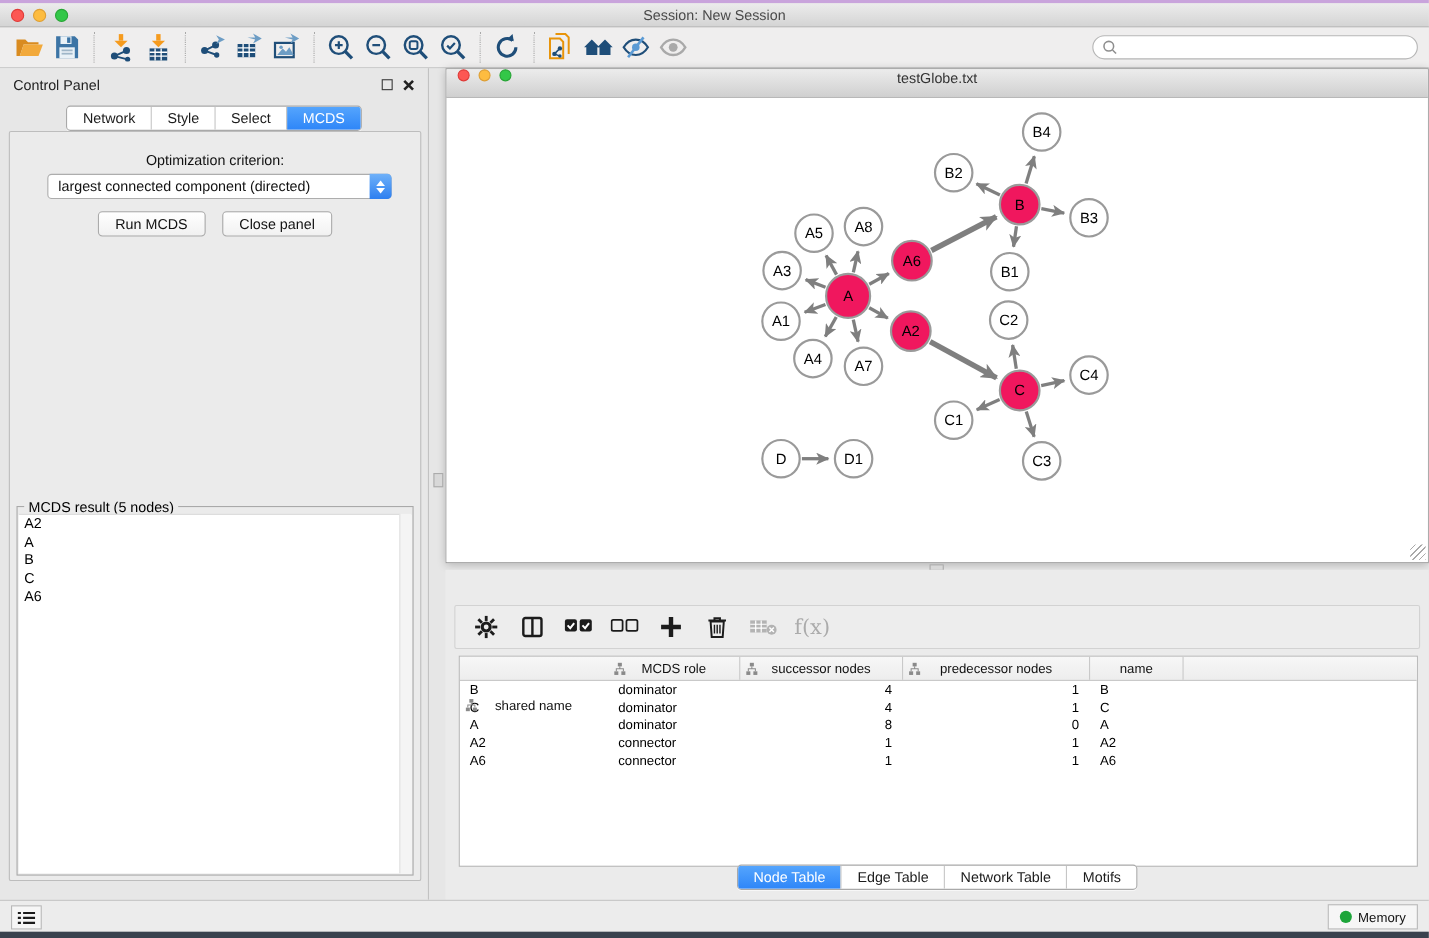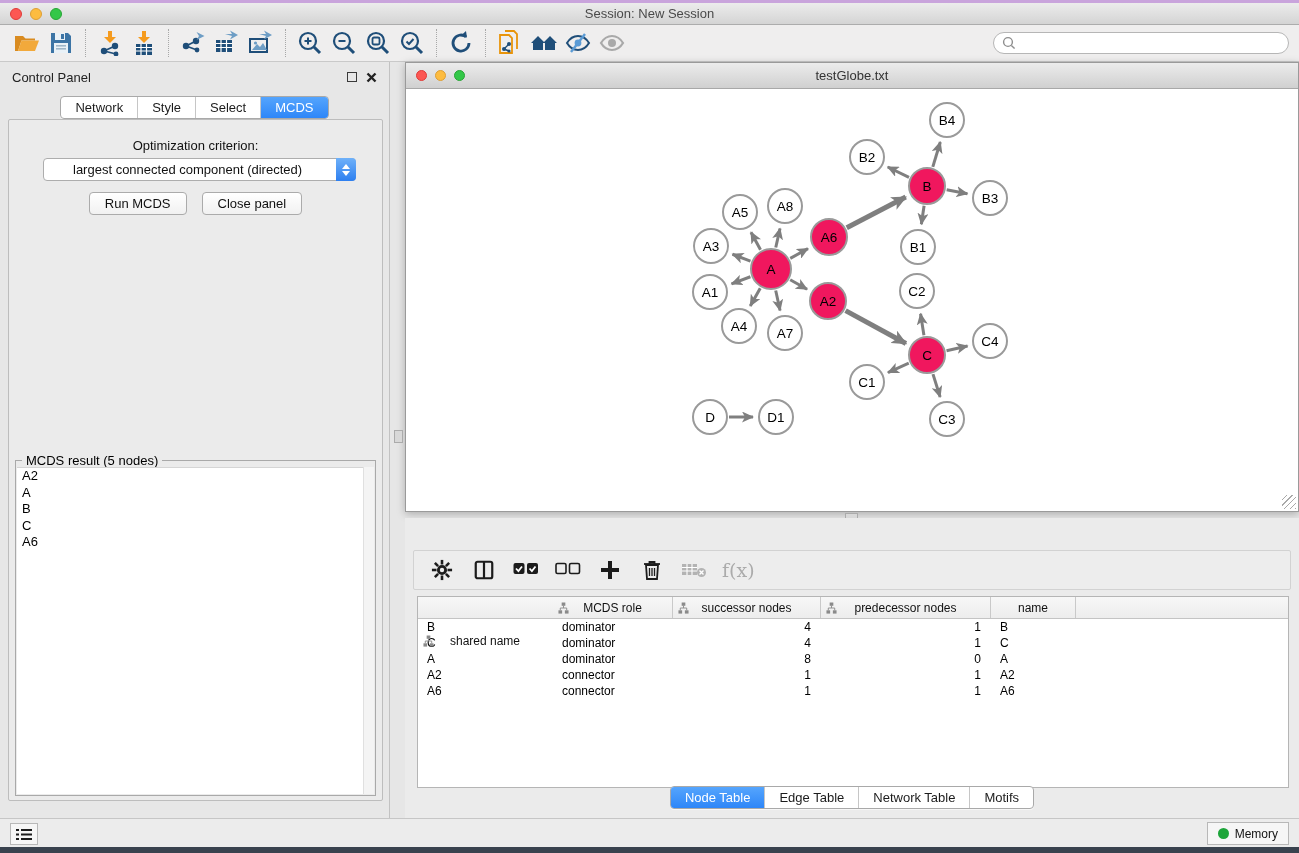--- a/index.html
+++ b/index.html
@@ -39,42 +39,42 @@
   .tabs-row { display:flex; justify-content:center; margin-top:4px; }
   .seg-control { display:inline-flex; border:1px solid #A9A9A9; border-radius:4px; overflow:hidden; background:#fff; box-shadow:0 1px 0 rgba(255,255,255,.6); }
   .seg { padding:3px 14px; font-size:13px; color:#1c1c1c; border-left:1px solid #C6C6C6; cursor:default; white-space:nowrap; }
   .seg:first-child { border-left:none; }
   .seg.active { background:linear-gradient(#55A5FD,#2E86F8); color:#fff; }
 
   .cp-content { position:absolute; left:8px; top:57px; width:375px; height:682px;
     border:1px solid #BDBDBD; border-radius:2px; background:#EBEBEB; }
   .opt-label { text-align:center; font-size:13px; margin-top:18px; color:#111; }
   .combo { position:absolute; left:34px; top:38px; width:313px; height:23px; background:#fff;
-    border:1px solid #ADADAD; border-radius:4px; display:flex; align-items:center;padding-left:20px; }
+    border:1px solid #ADADAD; border-radius:4px; display:flex; align-items:center; }
   .combo .combo-text { flex:1; font-size:13px; padding-left:9px; color:#111; white-space:nowrap; overflow:hidden; }
   .combo .stepper { width:20px; height:23px; margin:-1px -1px -1px 0; border-radius:0 4px 4px 0;
     background:linear-gradient(#6FB1F9,#2D7FF0); display:flex; flex-direction:column; align-items:center; justify-content:center; gap:2px; }
   .stepper .tri { width:0; height:0; border-left:4px solid transparent; border-right:4px solid transparent; }
   .tri.up { border-bottom:5px solid #fff; }
   .tri.dn { border-top:5px solid #fff; }
   .btn-row { position:absolute; left:0; top:72px; width:100%; display:flex; justify-content:center; gap:15px; }
   .mac-btn { background:linear-gradient(#FFFFFF,#F1F1F1); border:1px solid #ABABAB; border-radius:4px;
     font-size:13px; padding:3px 15px; color:#111; font-family:"Liberation Sans",sans-serif; }
 
   .result-box { position:absolute; left:6px; top:340px; width:361px; height:336px; border:1px solid #A9A9A9; }
   .result-title { position:absolute; left:6px; top:-8px; background:#EBEBEB; padding:0 4px; font-size:13px; color:#000000; }
   .result-list { position:absolute; left:1px; top:6px; right:1px; bottom:1px; background:#fff; border-top:1px solid #D5D5D5; overflow:hidden; }
   .result-list .ritem { font-size:13px; padding:0 5px; line-height:16.5px; color:#000; }
   .result-scroll { position:absolute; right:1px; top:6px; width:11px; bottom:1px; background:#F4F4F4; border-left:1px solid #E0E0E0; }
 
   
   .net-window { position:absolute; left:405px; top:62px; width:894px; height:450px;
     border:1px solid #9A9A9A; background:#fff; box-shadow:0 2px 8px rgba(0,0,0,.25); }
   .net-titlebar { height:26px; background:linear-gradient(#ECECEC,#D0D0D0); border-bottom:1px solid #A8A8A8;
-    display:flex; align-items:center; position:relative; }
+    display:flex; position:relative; }
   .net-titlebar .title { position:absolute; left:0; right:0; text-align:center; font-size:13px; color:#333; }
   .net-canvas { position:relative; width:100%; height:422px; background:#fff; overflow:hidden; }
   .resize-grip { position:absolute; right:2px; bottom:2px; width:14px; height:14px;
     background:repeating-linear-gradient(135deg, transparent 0 3px, #A9A9A9 3px 4px); }
   .split-handle-v { position:absolute; left:394px; top:430px; width:9px; height:13px; background:#D8D8D8; border:1px solid #ABABAB; }
   .split-handle-h { position:absolute; left:845px; top:513px; width:13px; height:6px; background:#D8D8D8; border:1px solid #ABABAB; }
 
   
   .table-panel { position:absolute; left:405px; top:518px; width:894px; height:300px; background:#EBEBEB; }
   .tp-toolbar { position:absolute; left:8px; top:32px; right:8px; height:40px; background:#EDEDED;

